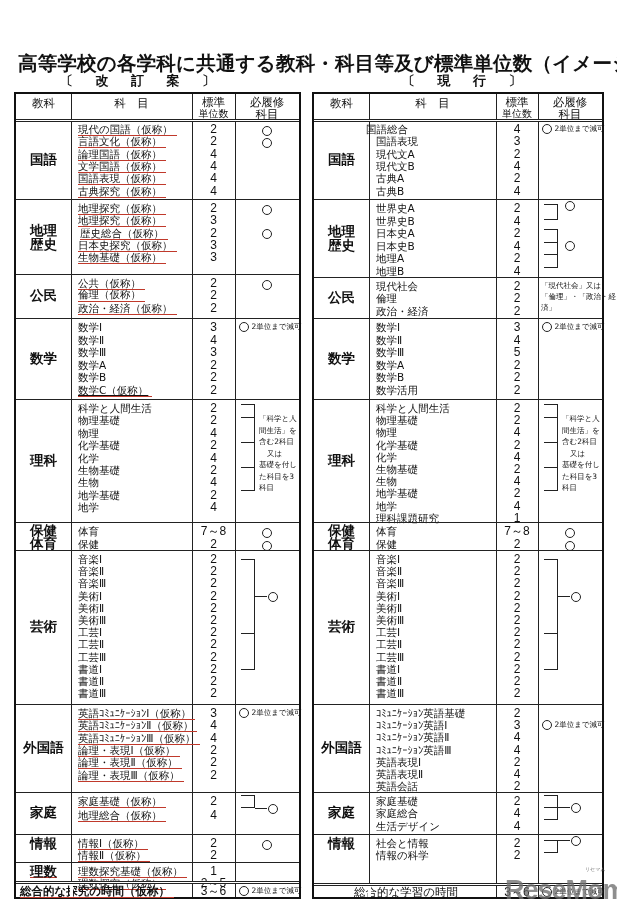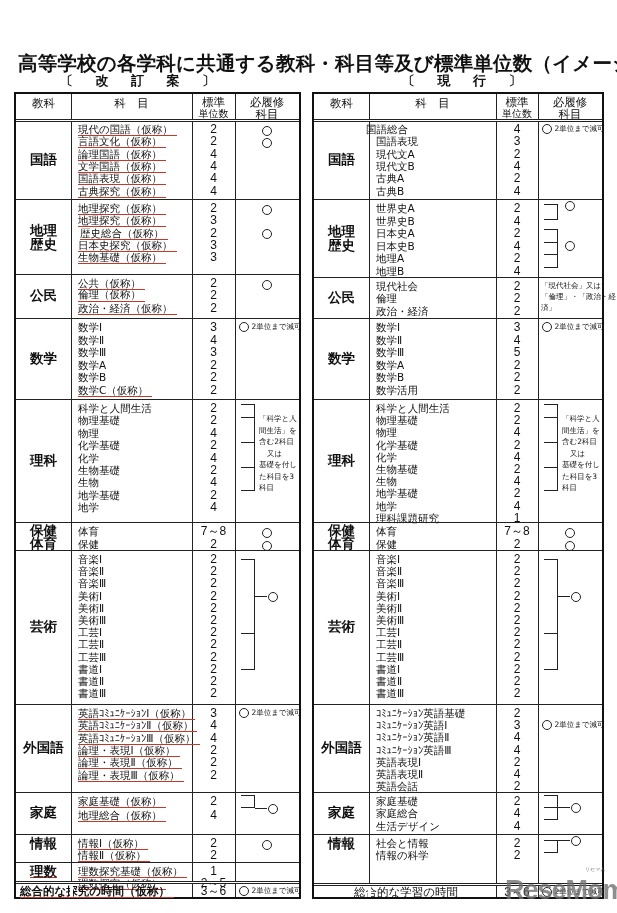--- a/index.html
+++ b/index.html
@@ -87,21 +87,21 @@
     <div class="subj" style="left:62px;top:227px;">数学Ⅰ</div>
     <div class="unit" style="left:176px;width:43px;top:227px;">3</div>
     <div class="subj" style="left:62px;top:239.6px;">数学Ⅱ</div>
     <div class="unit" style="left:176px;width:43px;top:239.6px;">4</div>
     <div class="subj" style="left:62px;top:252.2px;">数学Ⅲ</div>
     <div class="unit" style="left:176px;width:43px;top:252.2px;">3</div>
     <div class="subj" style="left:62px;top:264.8px;">数学A</div>
     <div class="unit" style="left:176px;width:43px;top:264.8px;">2</div>
     <div class="subj" style="left:62px;top:277.4px;">数学B</div>
     <div class="unit" style="left:176px;width:43px;top:277.4px;">2</div>
-    <div class="subj new" style="left:62px;top:290px;">数学C（仮称）</div>
+    <div class="subj new" style="left:62px;top:290px;text-decoration:underline;">数学C（仮称）</div>
     <div class="unit" style="left:176px;width:43px;top:290px;">2</div>
     <div class="note" style="left:223px;top:227px;"><span class="circle"></span> <span>2単位まで減可</span></div>
     <div class="hline" style="top:305px;"></div>
     <div class="cat" style="left:0;width:55px;top:358.5px;">理科</div>
     <div class="subj" style="left:62px;top:308px;">科学と人間生活</div>
     <div class="unit" style="left:176px;width:43px;top:308px;">2</div>
     <div class="subj" style="left:62px;top:320.4px;">物理基礎</div>
     <div class="unit" style="left:176px;width:43px;top:320.4px;">2</div>
     <div class="subj" style="left:62px;top:332.8px;">物理</div>
     <div class="unit" style="left:176px;width:43px;top:332.8px;">4</div>

